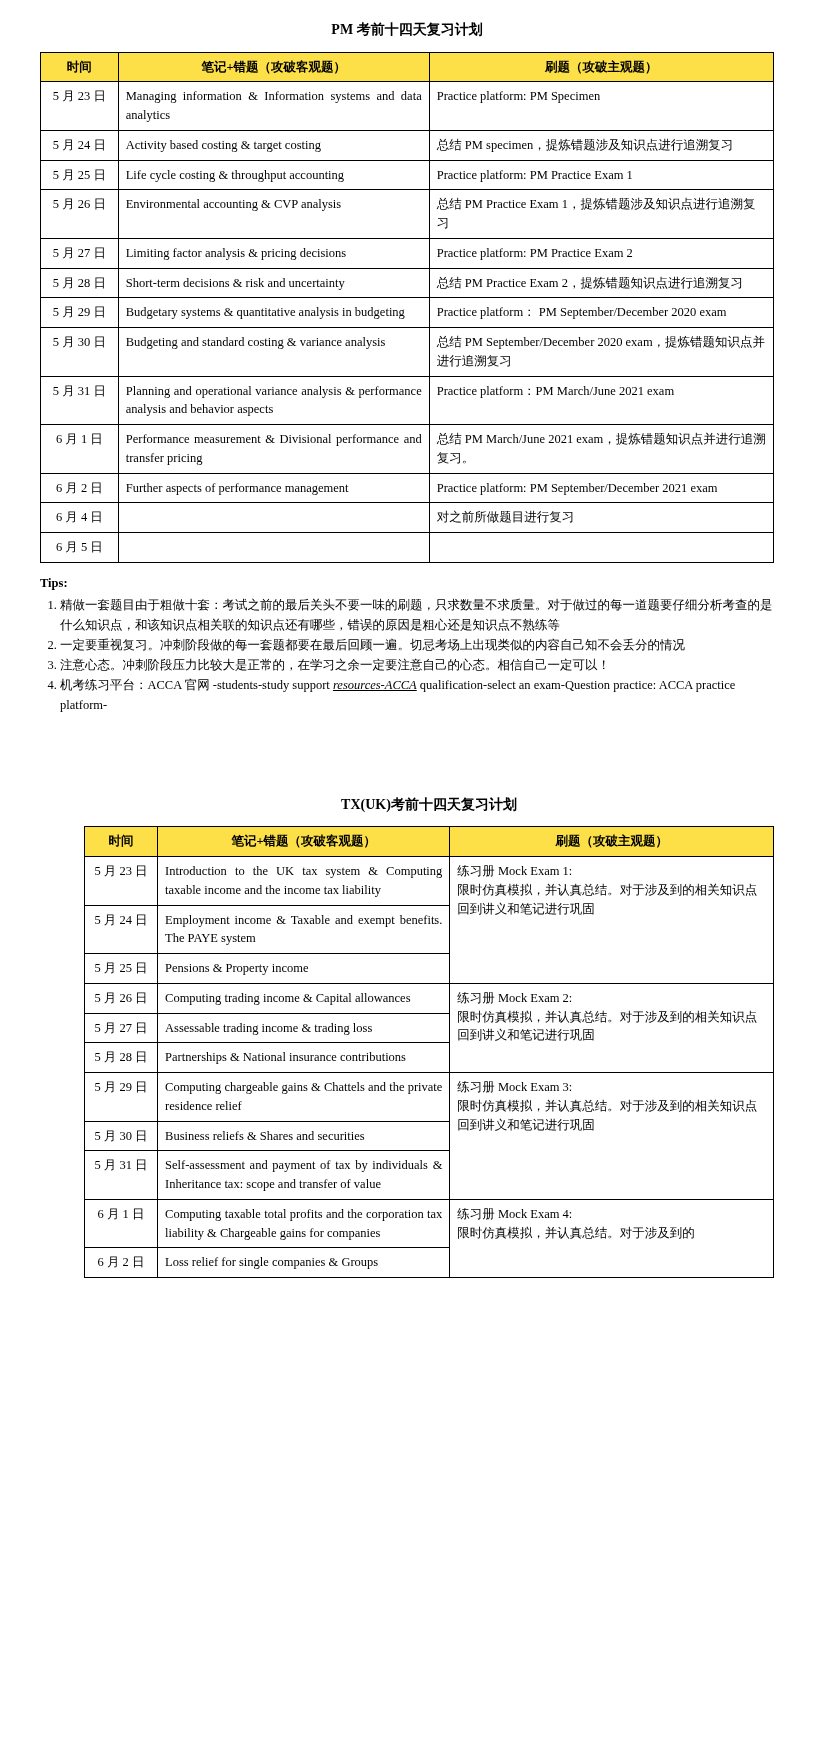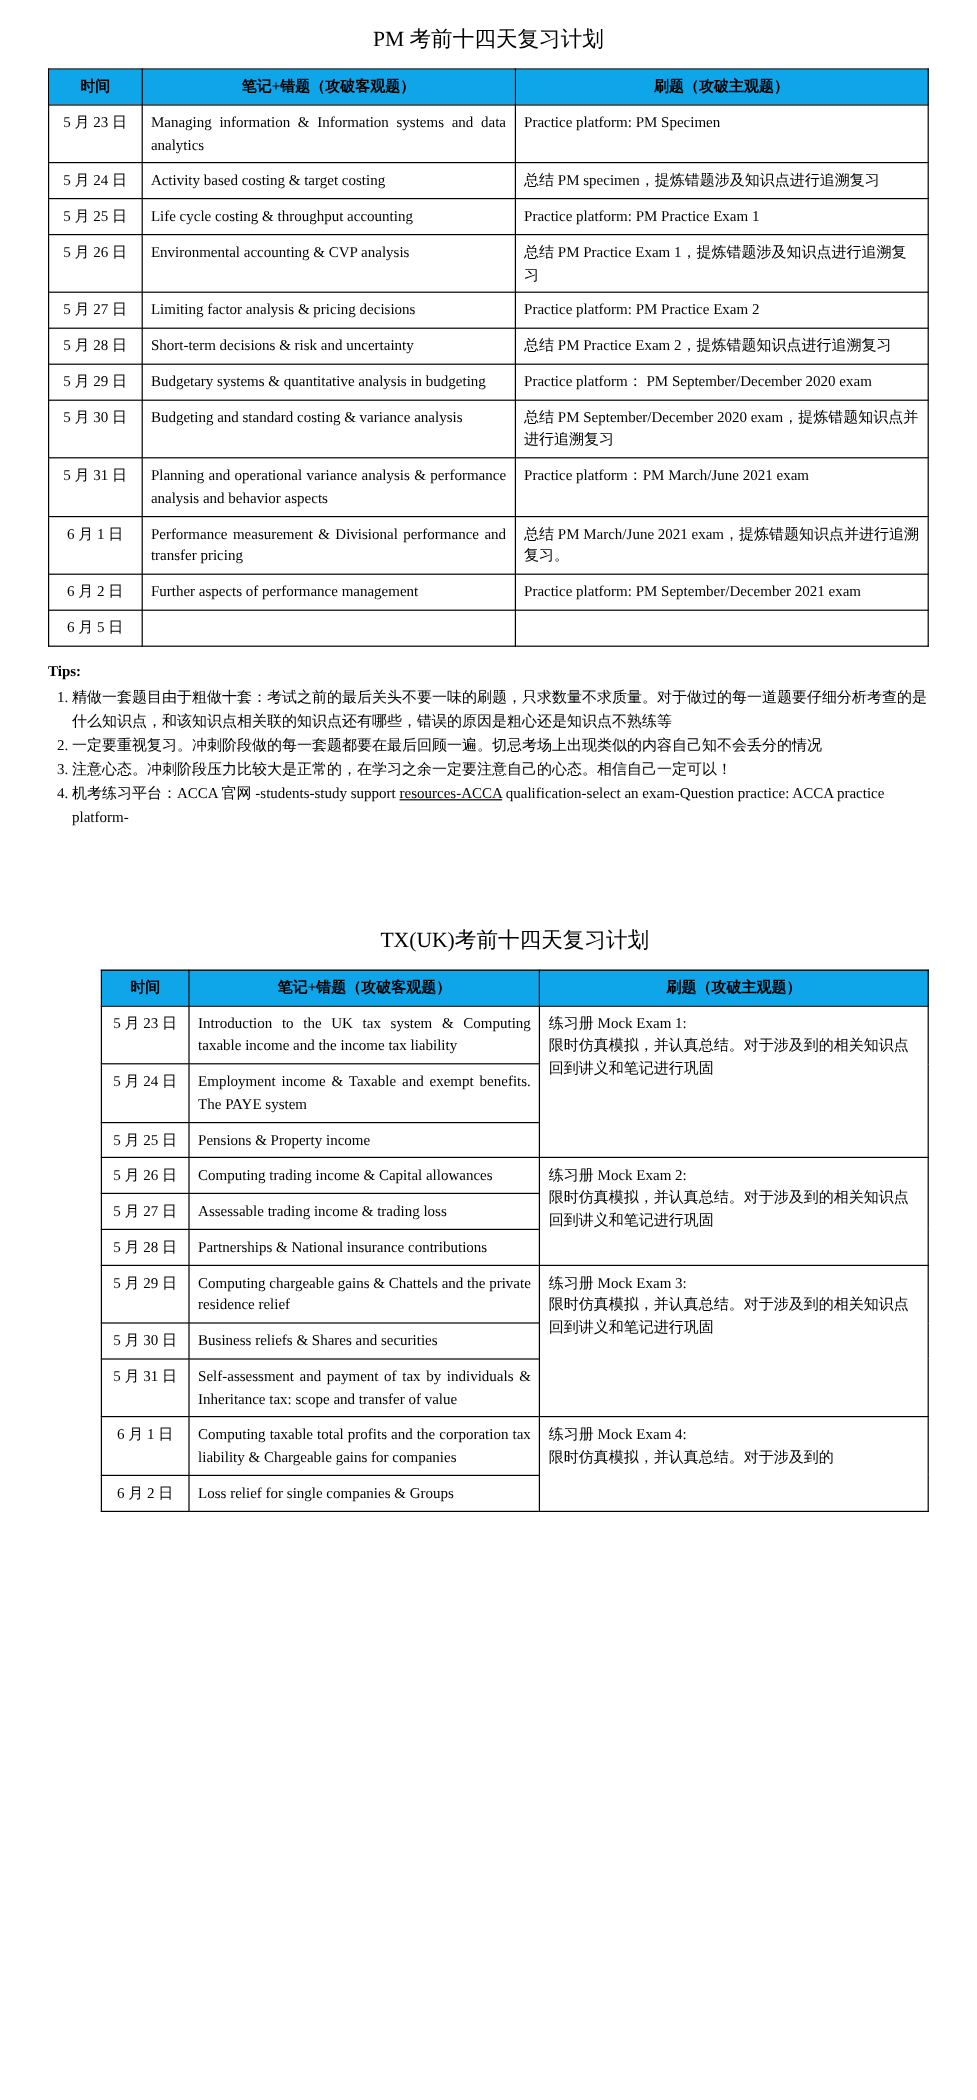--- a/index.html
+++ b/index.html
@@ -9,40 +9,40 @@
       color: #000;
       font-size: 13px;
       line-height: 1.4;
       width: 814px;
     }
     .page {
       padding: 20px 40px;
     }
     .section-title {
       text-align: center;
-      font-size: 18px;
-      font-weight: normal;
+      font-size: 14px;
+      font-weight: bold;
       margin-bottom: 12px;
       color: #000;
     }
     table {
       width: 100%;
       border-collapse: collapse;
       margin-bottom: 10px;
     }
     th, td {
       border: 1px solid #000;
       padding: 5px 7px;
       vertical-align: top;
       font-size: 12.5px;
       line-height: 1.5;
     }
     th {
       text-align: center;
-      background: #0ea5e9;
+      background: #fde047;
       font-weight: bold;
     }
     .col-time {
       width: 70px;
       text-align: center;
       white-space: nowrap;
     }
     .col-notes {
       width: 280px;
     }
@@ -136,34 +136,39 @@
             <td class="col-time">6 月 1 日</td>
             <td class="col-notes" style="text-align: justify;">Performance  measurement  &amp;  Divisional performance and transfer pricing</td>
             <td class="col-practice">总结 PM March/June 2021 exam，提炼错题知识点并进行追溯复习。</td>
           </tr>
           <tr>
             <td class="col-time">6 月 2 日</td>
             <td class="col-notes" style="text-align: justify; margin-top: 13px;">Further  aspects  of  performance management</td>
             <td class="col-practice">Practice platform: PM September/December 2021 exam</td>
           </tr>
           <tr>
+            <td class="col-time">6 月 4 日</td>
+            <td class="col-notes" style="text-align: justify;"></td>
+            <td class="col-practice">对之前所做题目进行复习</td>
+          </tr>
+          <tr>
             <td class="col-time">6 月 5 日</td>
             <td class="col-notes" style="text-align: justify;"></td>
             <td class="col-practice"></td>
           </tr>
         </tbody>
     </table>
 
     <div class="tips-section">
       <span class="tips-title">Tips:</span>
       <ol id="tips-list" style="list-style-type: decimal; padding-left: 20px; margin-top: 2px;">
       <li>精做一套题目由于粗做十套：考试之前的最后关头不要一味的刷题，只求数量不求质量。对于做过的每一道题要仔细分析考查的是什么知识点，和该知识点相关联的知识点还有哪些，错误的原因是粗心还是知识点不熟练等</li>
           <li>一定要重视复习。冲刺阶段做的每一套题都要在最后回顾一遍。切忌考场上出现类似的内容自己知不会丢分的情况</li>
           <li>注意心态。冲刺阶段压力比较大是正常的，在学习之余一定要注意自己的心态。相信自己一定可以！</li>
-          <li>机考练习平台：ACCA 官网 -students-study support <span style="text-decoration: underline;">resources-ACCA</span> qualification-select an exam-Question practice: ACCA practice platform-</li>
+          <li>机考练习平台：ACCA 官网 -students-study support <span style="text-decoration: underline; font-style: italic;">resources-ACCA</span> qualification-select an exam-Question practice: ACCA practice platform-</li>
         </ol>
     </div>
   </div>
 
   <div class="separator"></div>
 
   <div class="tx-section section2">
     <div class="section-title">TX(UK)考前十四天复习计划</div>
 
     <table>

